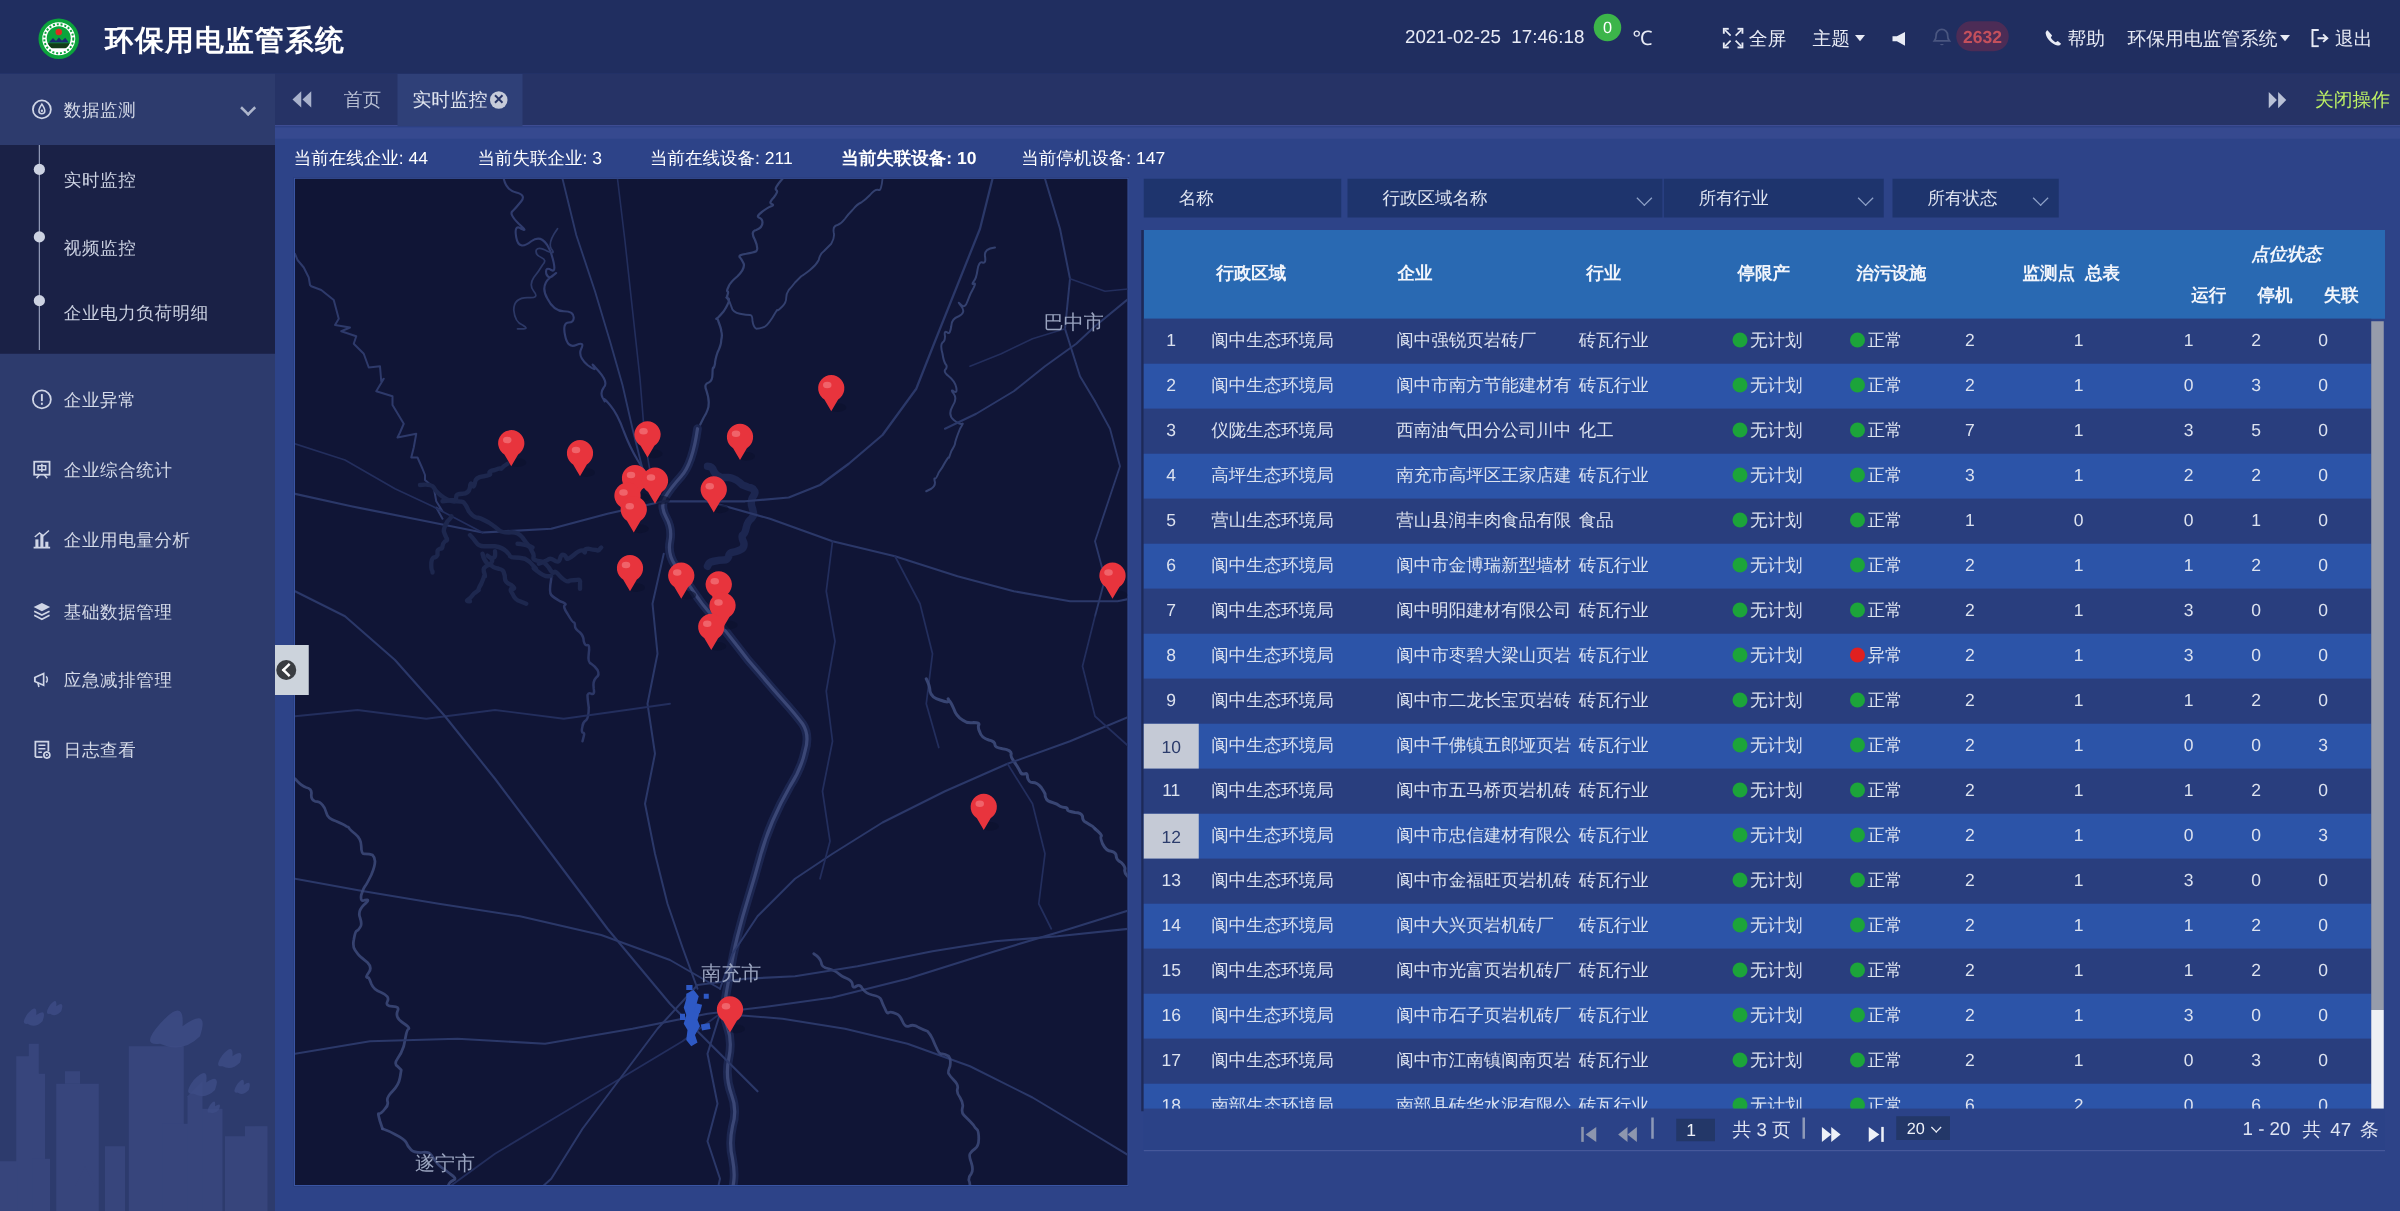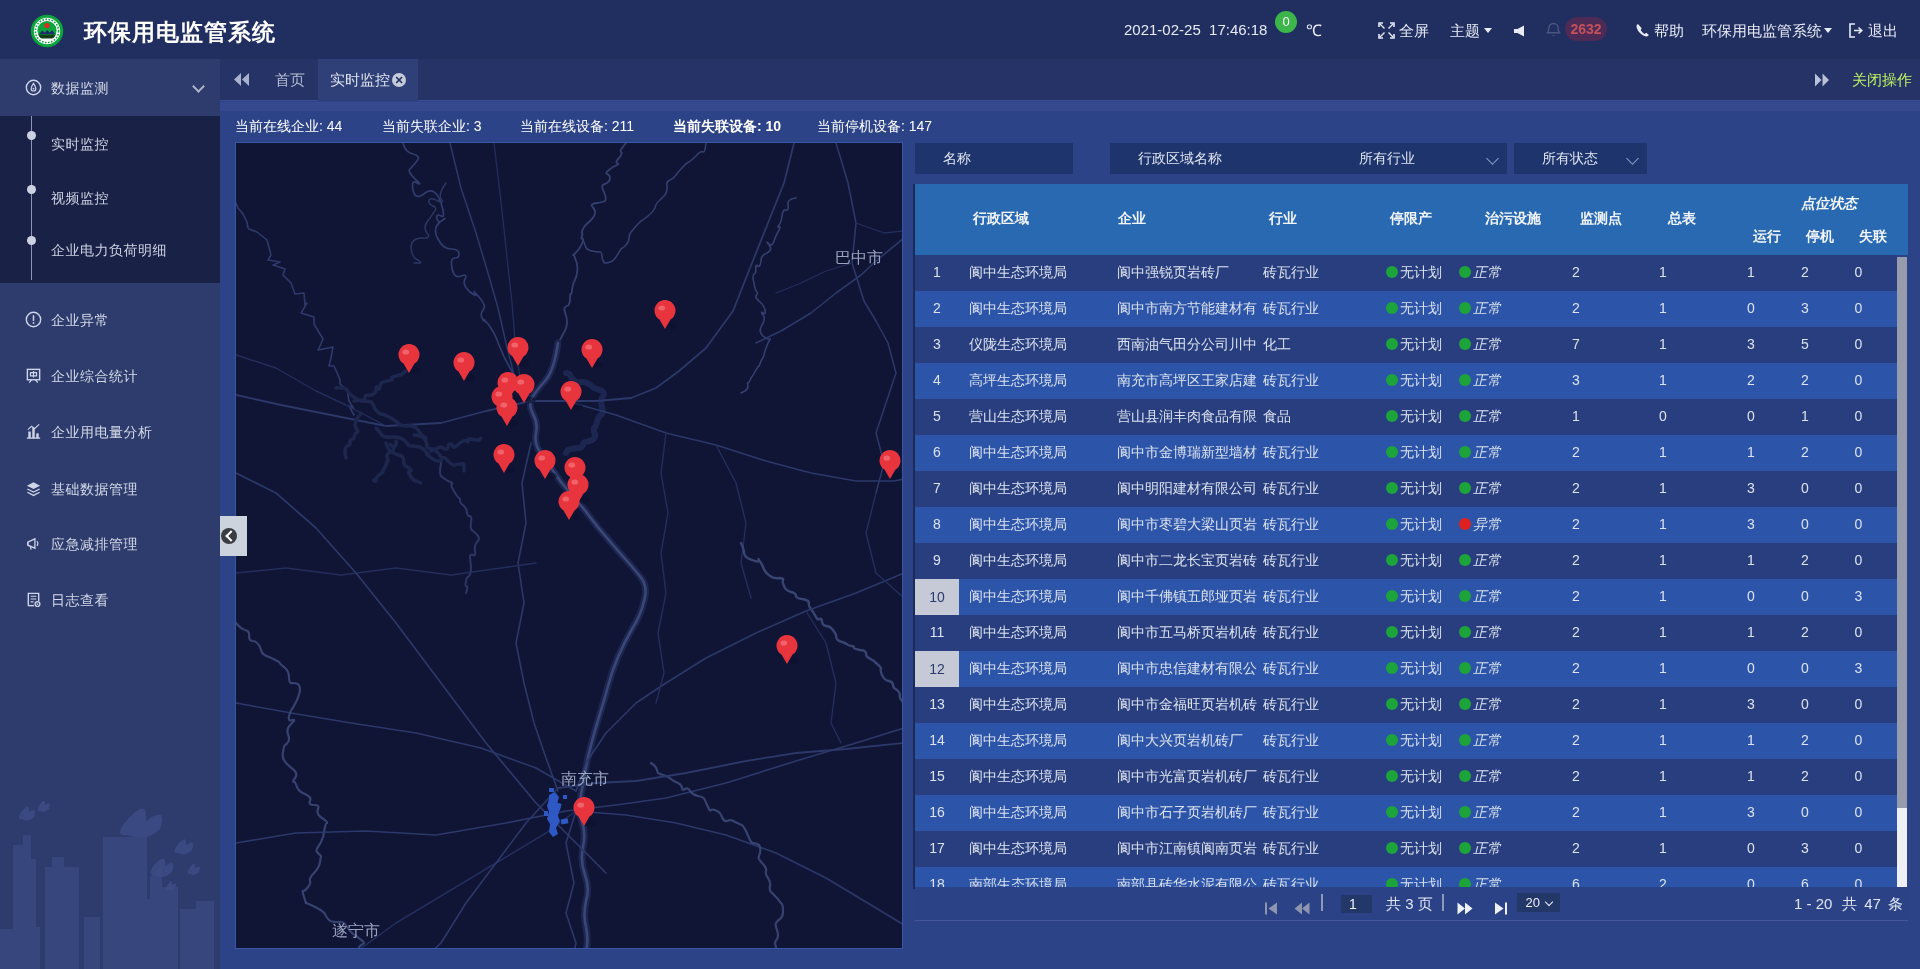--- a/index.html
+++ b/index.html
@@ -34,21 +34,21 @@
 .fbox .dn { position:absolute; right:10px; top:11px; width:9px; height:9px; border-right:1.6px solid #8fa2c8; border-bottom:1.6px solid #8fa2c8; transform:rotate(45deg) scale(1,1); }
 #thead { position:absolute; left:695px; top:82px; width:993px; height:71px; background:#2969b2; color:#f2f5fb; font-size:14px; font-weight:bold; }
 #thead span { position:absolute; transform:translateX(-50%); white-space:nowrap; }
 .trow { position:absolute; left:695px; width:982px; height:36px; font-size:14px; color:#dce2ef; }
 .trow.odd { background:#293e7e; }
 .trow.even { background:#2c54a8; }
 .trow span { position:absolute; top:9px; white-space:nowrap; }
 .trow .num { left:0; width:44px; text-align:center; top:9px; }
 .trow .num.sel { background:#c5cad6; color:#2c3c6c; top:0; height:36px; line-height:36px; }
 .trow .c1 { left:54px; } .trow .c2 { left:202px; } .trow .c3 { left:348px; }
-.trow .c4 { left:471px; } .trow .c5 { left:544px;font-style:italic; }
+.trow .c4 { left:471px; } .trow .c5 { left:565px; }
 .trow .n1 { left:635px; width:52px; text-align:center; }
 .trow .n2 { left:687px; width:122px; text-align:center; }
 .trow .n3 { left:809px; width:54px; text-align:center; }
 .trow .n4 { left:863px; width:54px; text-align:center; }
 .trow .n5 { left:917px; width:53px; text-align:center; }
 i.gdot, i.rdot { display:inline-block; width:12px; height:12px; border-radius:50%; margin-right:2px; vertical-align:-1px; }
 i.gdot { background:#1ca43a; }
 i.rdot { background:#e02020; }
 #tclip { position:absolute; left:0; top:0; width:1700px; height:785px; overflow:hidden; }
 #sbar1 { position:absolute; left:1677px; top:155px; width:10px; height:551px; background:#969cab; }
@@ -351,30 +351,30 @@
         <path d="M551,521 L545.5,511.5 A10.5,10.5 0 1,1 556.5,511.5 Z" fill="#e8343d"></path>
         <ellipse cx="547.8" cy="500" rx="3.4" ry="2.6" fill="#f3777d" opacity="0.7"></ellipse>
         <path d="M348,683 L342.5,673.5 A10.5,10.5 0 1,1 353.5,673.5 Z" fill="#e8343d"></path>
         <ellipse cx="344.8" cy="662" rx="3.4" ry="2.6" fill="#f3777d" opacity="0.7"></ellipse>
 </svg>
     </div>
   <div id="collapse">
       <span class="cc"></span>
     </div>
   <div class="fbox" style="left:695px;width:158px;"><span class="ph">名称</span></div>
-  <div class="fbox" style="left:890px;width:252px;"><span class="ph">行政区域名称</span><span class="dn"></span></div>
+  <div class="fbox" style="left:858px;width:252px;"><span class="ph">行政区域名称</span><span class="dn"></span></div>
   <div class="fbox" style="left:1111px;width:176px;"><span class="ph">所有行业</span><span class="dn"></span></div>
   <div class="fbox" style="left:1294px;width:133px;"><span class="ph">所有状态</span><span class="dn"></span></div>
   <div id="thead">
     <span style="left:86px;top:26px;">行政区域</span>
     <span style="left:217px;top:26px;">企业</span>
     <span style="left:368px;top:26px;">行业</span>
     <span style="left:496px;top:26px;">停限产</span>
     <span style="left:598px;top:26px;">治污设施</span>
-    <span style="left:686px;top:26px;text-align:center;">监测点</span>
+    <span style="left:724px;top:26px;text-align:center;">监测点</span>
     <span style="left:767px;top:26px;">总表</span>
     <span style="left:914px;top:11px;font-style:italic;">点位状态</span>
     <span style="left:852px;top:44px;">运行</span>
     <span style="left:905px;top:44px;">停机</span>
     <span style="left:958px;top:44px;">失联</span>
   </div>
   <div style="position:absolute;left:693px;top:82px;width:2px;height:705px;background:#1d2a58;"></div>
     <div id="tclip">
       <div class="trow odd" style="top:153px">
 <span class="num">1</span>

